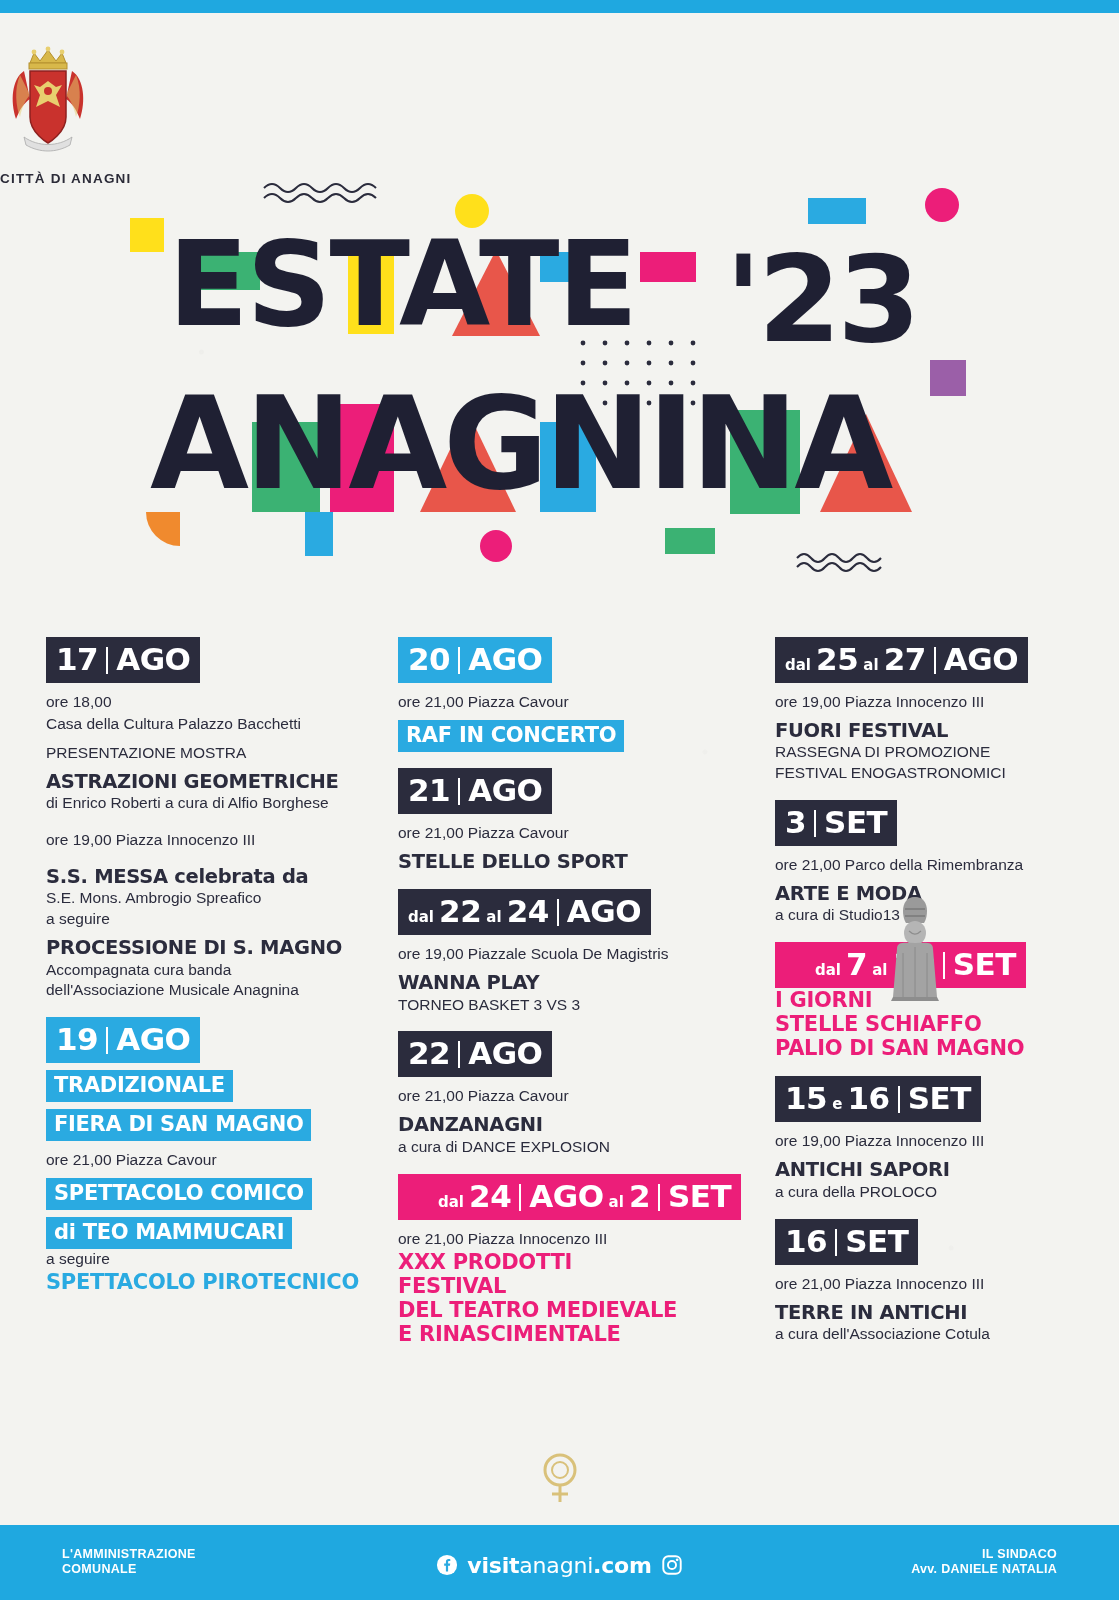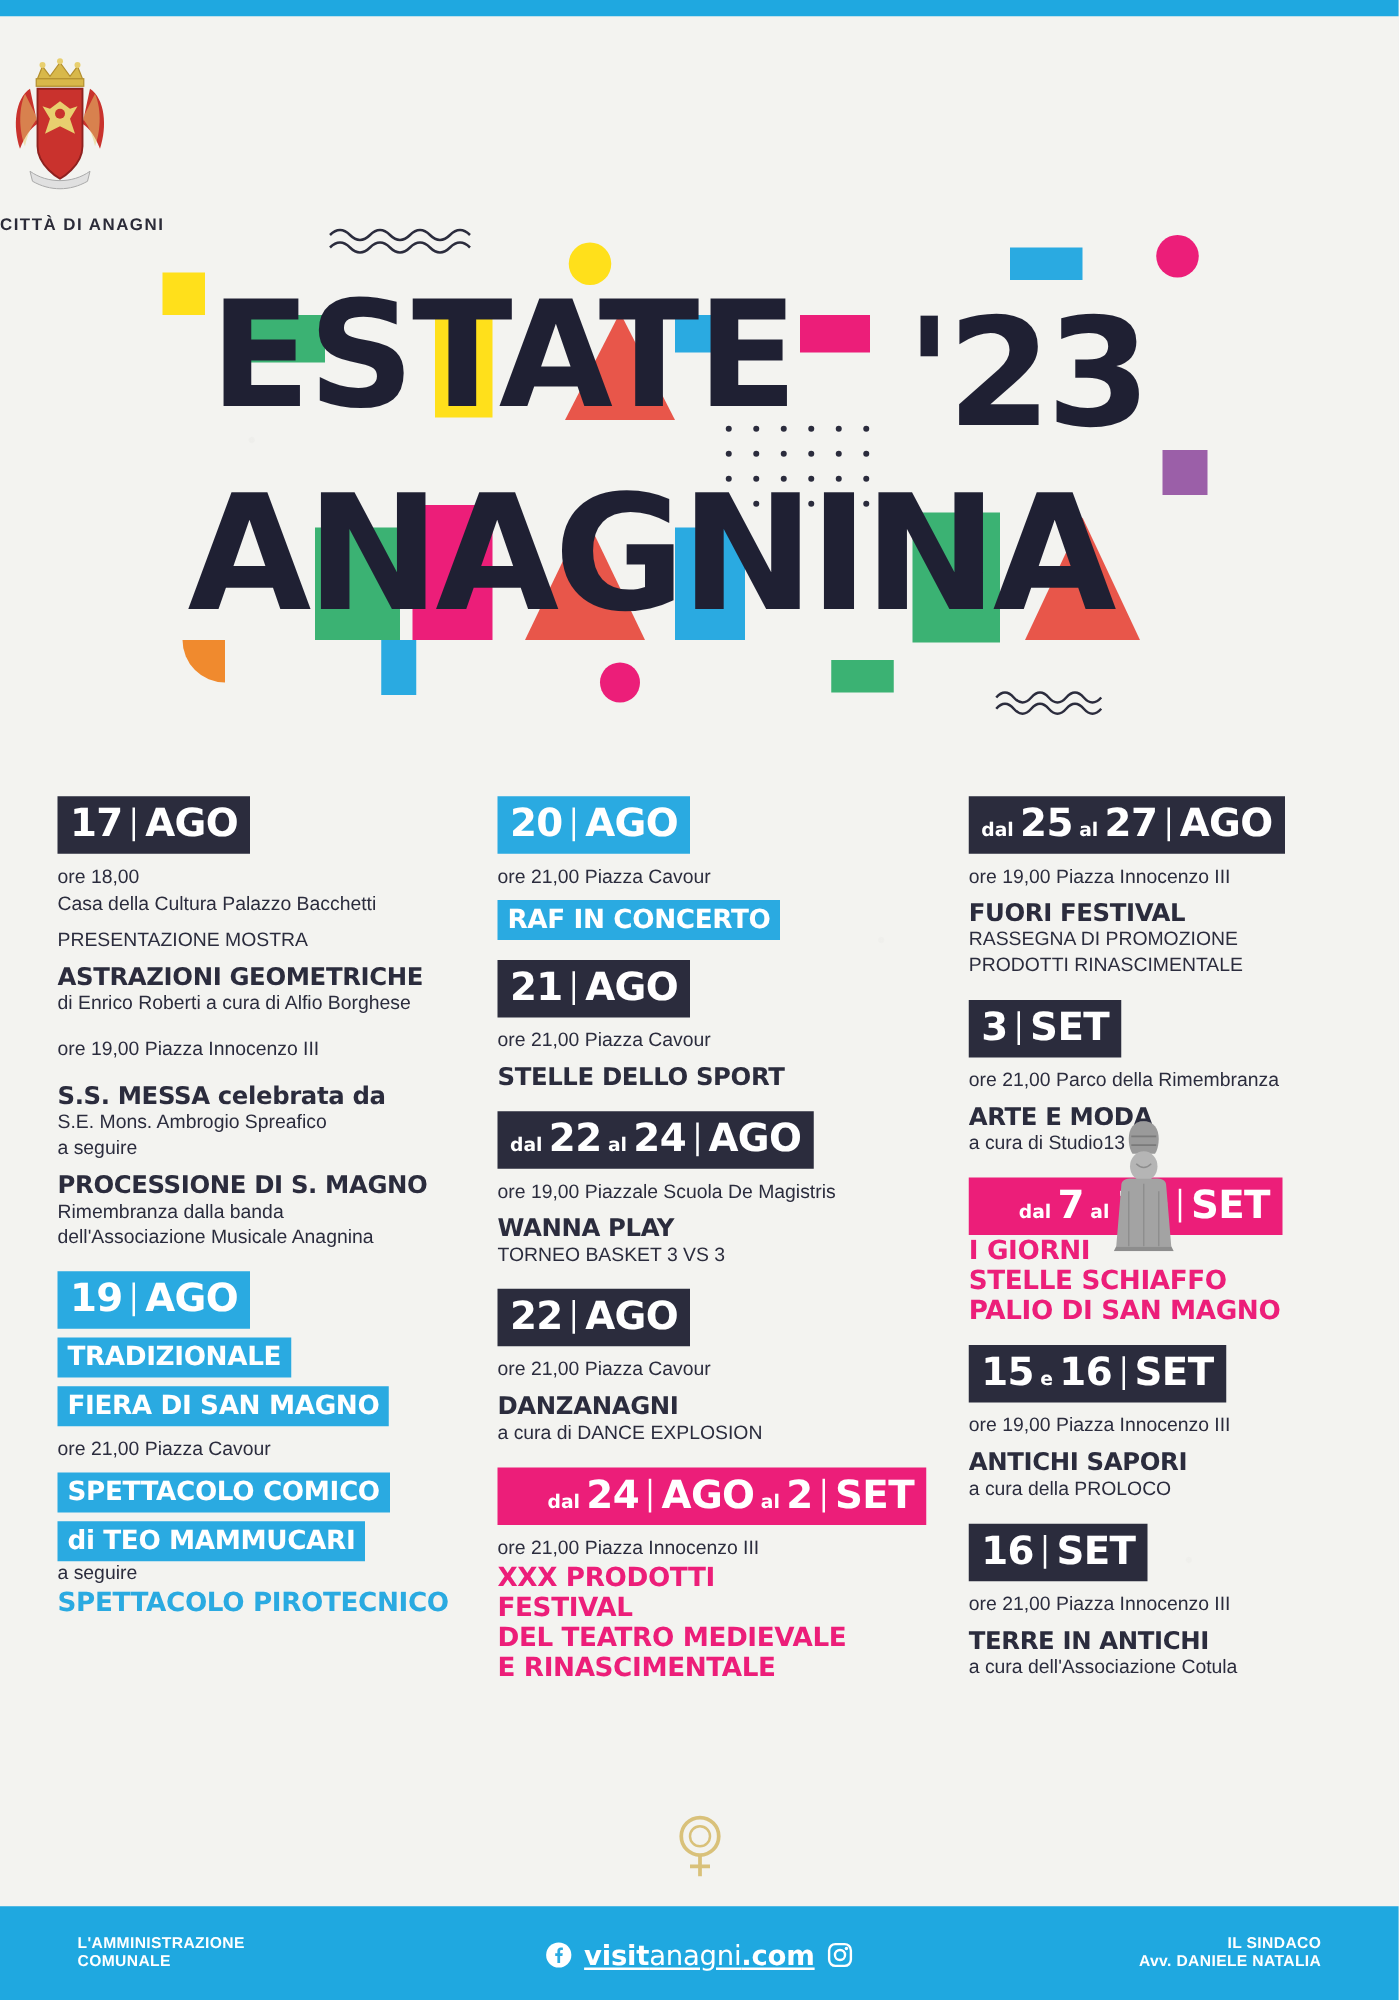--- a/index.html
+++ b/index.html
@@ -136,21 +136,21 @@
   }
   .footer-right {
     position: absolute; right: 62px; bottom: 22px; text-align: right;
     color: #fff; font-size: 12.5px; font-weight: bold; line-height: 1.25;
     letter-spacing: 0.3px;
   }
   .footer-center {
     position: absolute; left: 0; bottom: 20px; width: 1119px; text-align: center;
     color: #fff;
   }
-  .fc-inner { display: inline-flex; align-items: flex-start; gap: 9px; text-decoration: underline; }
+  .fc-inner { display: inline-flex; align-items: center; gap: 9px; }
   .fb-ico, .ig-ico {
     width: 22px; height: 22px; display: inline-block;
   }
   .site {
     font-size: 22px; letter-spacing: -0.2px;
     font-family: "DejaVu Sans", sans-serif;
   }
   .site .b { font-weight: 900; }
   .site .n { font-weight: 400; }
 
@@ -279,21 +279,21 @@
           <div class="headline">ASTRAZIONI GEOMETRICHE</div>
           <div class="sub">di Enrico Roberti a cura di Alfio Borghese</div>
         </div>
         <div class="event">
           <div class="meta">ore 19,00 Piazza Innocenzo III</div>
           <div class="gap"></div>
           <div class="headline">S.S. MESSA celebrata da</div>
           <div class="sub">S.E. Mons. Ambrogio Spreafico</div>
           <div class="sub">a seguire</div>
           <div class="headline">PROCESSIONE DI S. MAGNO</div>
-          <div class="sub">Rimembranza dalla banda</div>
+          <div class="sub">Accompagnata cura banda</div>
           <div class="sub">dell'Associazione Musicale Anagnina</div>
         </div>
         <div class="event">
           <div><span class="chip chip-blue" style="background: rgb(42, 170, 225);"><span class="num">19</span><span class="sep"></span><span class="mon">AGO</span></span></div>
           <div><span class="hl-blue">TRADIZIONALE</span></div>
           <div><span class="hl-blue">FIERA DI SAN MAGNO</span></div>
           <div class="meta">ore 21,00 Piazza Cavour</div>
           <div><span class="hl-blue">SPETTACOLO COMICO</span></div>
           <div><span class="hl-blue">di TEO MAMMUCARI</span></div>
           <div class="sub">a seguire</div>
@@ -331,21 +331,21 @@
           <div class="txt-pink">DEL  TEATRO MEDIEVALE</div>
           <div class="txt-pink">E RINASCIMENTALE</div>
         </div>
       </div>
     <div class="col col3">
         <div class="event">
           <div><span class="chip chip-dark"><span class="small">dal</span> <span class="num">25</span> <span class="small">al</span> <span class="num">27</span><span class="sep"></span><span class="mon">AGO</span></span></div>
           <div class="meta">ore 19,00 Piazza Innocenzo III</div>
           <div class="headline">FUORI FESTIVAL</div>
           <div class="sub">RASSEGNA DI PROMOZIONE</div>
-          <div class="sub">PRODOTTI RINASCIMENTALE</div>
+          <div class="sub">FESTIVAL ENOGASTRONOMICI</div>
         </div>
         <div class="event">
           <div><span class="chip chip-dark"><span class="num">3</span><span class="sep"></span><span class="mon">SET</span></span></div>
           <div class="meta">ore 21,00 Parco della Rimembranza</div>
           <div class="headline">ARTE E MODA</div>
           <div class="sub">a cura di Studio13</div>
         </div>
         <div class="event">
           <div><span class="chip chip-pink"><span class="small">dal</span> <span class="num">7</span> <span class="small">al</span> <span class="num">10</span><span class="sep"></span><span class="mon">SET</span></span></div>
           <div class="txt-pink">I GIORNI</div>

